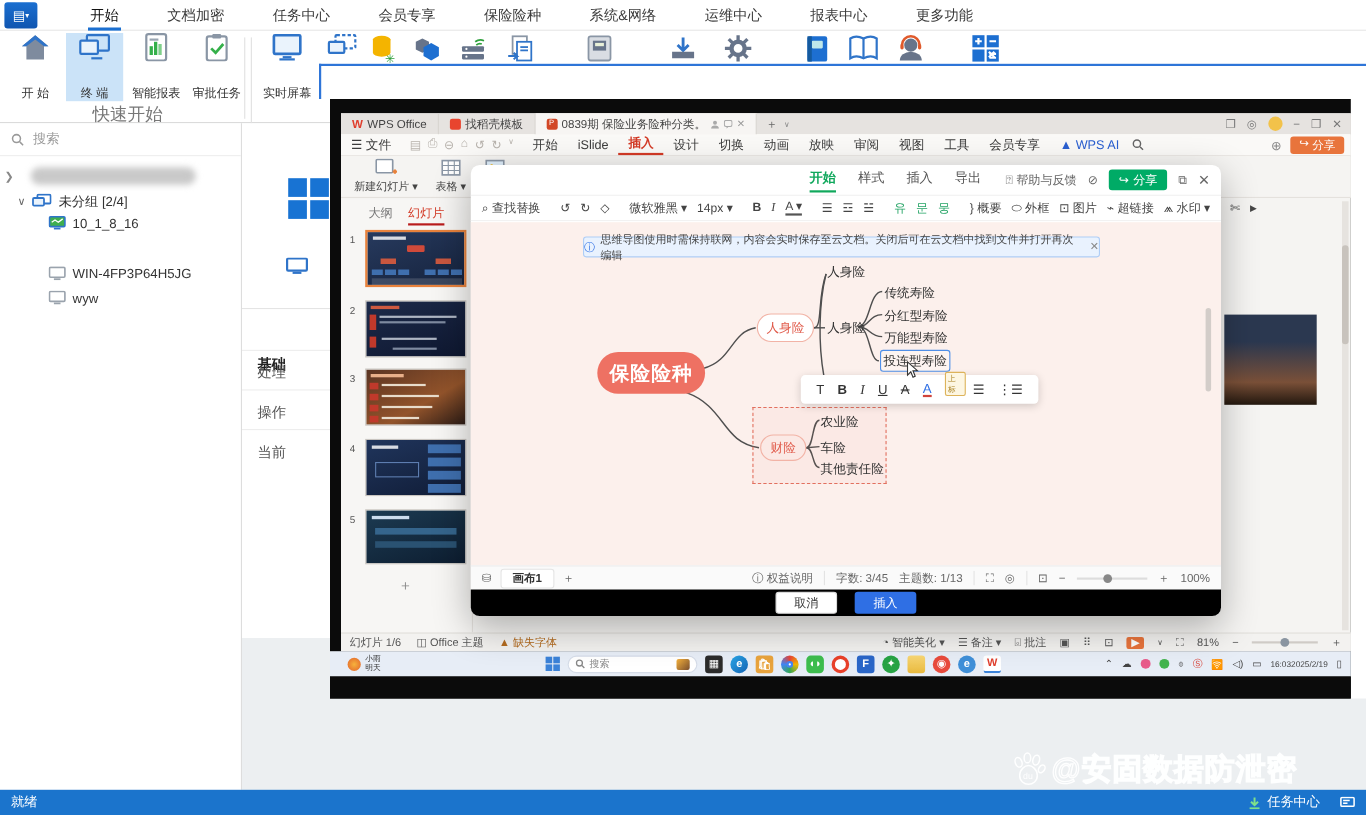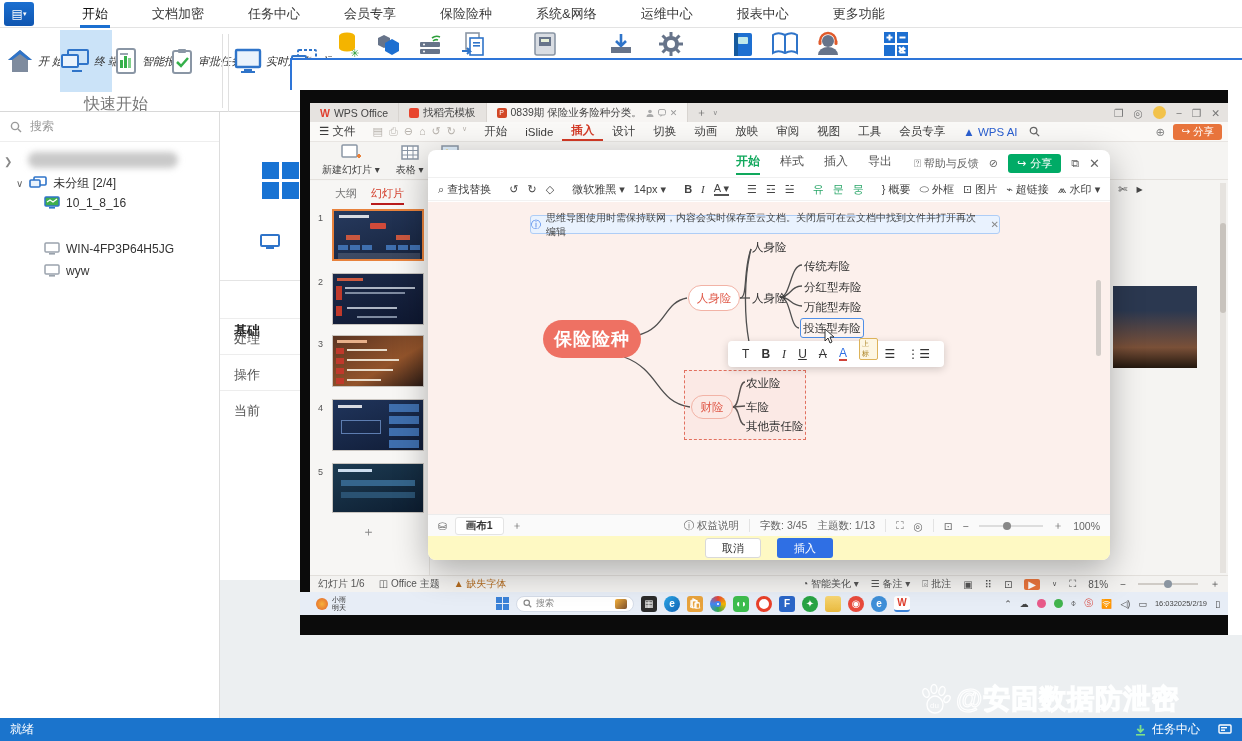--- a/index.html
+++ b/index.html
@@ -7,21 +7,21 @@
   .stage{position:relative;width:1242px;height:741px;background:#eceff1;overflow:hidden;}
   .abs{position:absolute;}
   
   .menubar{left:0;top:0;width:1242px;height:28px;background:#fff;border-bottom:1px solid #e3e3e3;display:flex;align-items:center;}
   .appbtn{width:30px;height:24px;margin-left:4px;background:linear-gradient(#1b6fd0,#0f55b0);border-radius:3px;color:#fff;font-size:12px;display:flex;align-items:center;justify-content:center;}
   .menu-items{display:flex;gap:40px;margin-left:46px;}
   .menu-item{font-size:13px;color:#3a3a3a;padding:5px 2px;cursor:default;}
   .menu-item.active{color:#111;border-bottom:3px solid #1b6fd0;padding-bottom:2px;}
   
   .ribbon{left:0;top:28px;width:1242px;height:84px;background:#fff;border-bottom:1px solid #d8d8d8;}
-  .rbtn{position:absolute;top:2px;width:52px;height:62px;display:flex;flex-direction:row;align-items:center;justify-content:space-between;gap:4px;font-style:italic;}
+  .rbtn{position:absolute;top:2px;width:52px;height:62px;display:flex;flex-direction:column;align-items:center;justify-content:space-between;gap:4px;}
   .rbtn .lbl{font-size:11px;color:#333;white-space:nowrap;}
   .rbtn.sel{background:#cbe3f8;}
   .vsep{position:absolute;top:6px;width:1px;height:92px;background:#e0e0e0;}
   .grouplbl{position:absolute;top:66px;font-size:16px;color:#777;width:200px;text-align:center;}
   .ic-strip{position:absolute;top:3px;display:flex;gap:16px;align-items:flex-start;}
   
   .sidebar{left:0;top:112px;width:220px;height:606px;background:#fff;border-right:1px solid #ddd;}
   .searchrow{height:30px;border-bottom:1px solid #eee;display:flex;align-items:center;padding:0 10px;gap:8px;color:#9a9a9a;font-size:12px;}
   .blurchip{position:absolute;left:28px;top:40px;width:150px;height:16px;background:#c9c9c9;border-radius:8px;filter:blur(3px);}
   .treerow{position:absolute;height:22px;display:flex;align-items:center;gap:6px;font-size:12px;color:#333;}
@@ -77,21 +77,21 @@
   .notice{position:absolute;left:102px;top:13px;width:470px;height:19px;background:#e9f2fe;border:1px solid #aecdf6;border-radius:3px;display:flex;align-items:center;justify-content:center;font-size:10px;color:#444;gap:5px;}
   .node-root{position:absolute;left:115px;top:118px;width:98px;height:38px;background:#ee7163;border-radius:19px;color:#fff;font-size:18px;font-weight:bold;display:flex;align-items:center;justify-content:center;letter-spacing:1px;}
   .bubble{position:absolute;background:#fff;border:1.5px solid #f2b3a6;border-radius:13px;color:#e05a4a;font-size:11.5px;display:flex;align-items:center;justify-content:center;}
   .mtext{position:absolute;font-size:11.5px;color:#333;white-space:nowrap;}
   .selnode{position:absolute;left:372px;top:116px;width:64px;height:20px;border:1.5px solid #4f8fe8;border-radius:3px;background:#fdf4f1;font-size:11.5px;color:#333;display:flex;align-items:center;justify-content:center;}
   .dashedbox{position:absolute;left:256px;top:168px;width:122px;height:70px;border:1.5px dashed #e2705f;background:rgba(238,113,99,.05);}
   .floatbar{position:absolute;left:300px;top:139px;width:216px;height:26px;background:#fff;border-radius:4px;box-shadow:0 2px 8px rgba(0,0,0,.18);display:flex;align-items:center;justify-content:space-around;font-size:12px;color:#333;padding:0 8px;}
   .supbadge{position:absolute;top:-9px;right:52px;background:#fdf6e2;border:1px solid #ddb35a;color:#a9801f;font-size:7px;padding:0 2px;border-radius:2px;}
   .dbottom{position:absolute;left:0;top:364px;width:682px;height:22px;background:#fafafa;border-top:1px solid #ececec;display:flex;align-items:center;font-size:10.5px;color:#666;padding:0 10px;gap:8px;}
   .canvastab{background:#fff;border:1px solid #e4e4e4;border-radius:3px;padding:1px 10px;font-weight:bold;color:#333;font-size:10.5px;}
-  .dfoot{position:absolute;left:0;top:386px;width:682px;height:24px;background:#fef9c3;border-radius:0 0 8px 8px;display:flex;align-items:center;justify-content:center;gap:16px;}
+  .dfoot{position:absolute;left:0;top:386px;width:682px;height:24px;background:#000000;border-radius:0 0 8px 8px;display:flex;align-items:center;justify-content:center;gap:16px;}
   .btn-cancel{width:56px;height:20px;border:1px solid #d9d9d9;border-radius:3px;background:#fff;font-size:11px;color:#333;display:flex;align-items:center;justify-content:center;}
   .btn-insert{width:56px;height:20px;border-radius:3px;background:#2f6fe4;font-size:11px;color:#fff;display:flex;align-items:center;justify-content:center;}
   .scrollthumb{position:absolute;left:668px;top:78px;width:5px;height:76px;background:#d3cdc9;border-radius:3px;}
   
   .watermark{left:918px;top:680px;width:324px;height:38px;display:flex;align-items:center;gap:4px;z-index:60;}
   .wmtext{font-size:27px;font-weight:bold;color:rgba(255,255,255,.08);-webkit-text-stroke:1.2px rgba(255,255,255,.95);letter-spacing:1px;}
   svg{display:block;}
 </style>
 </head>
 <body>

